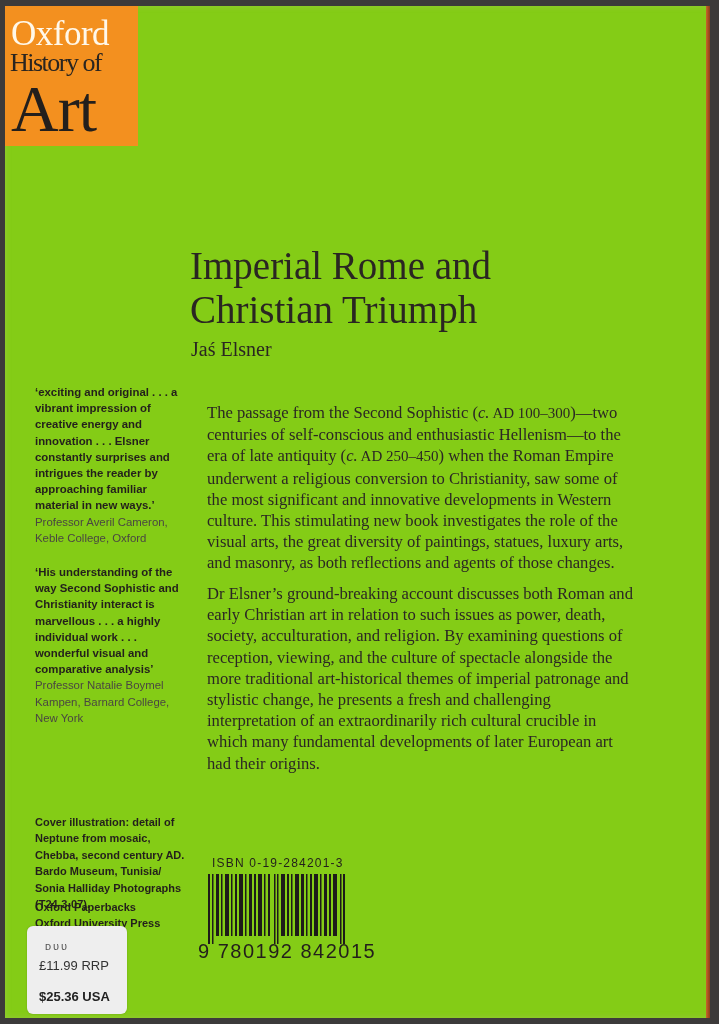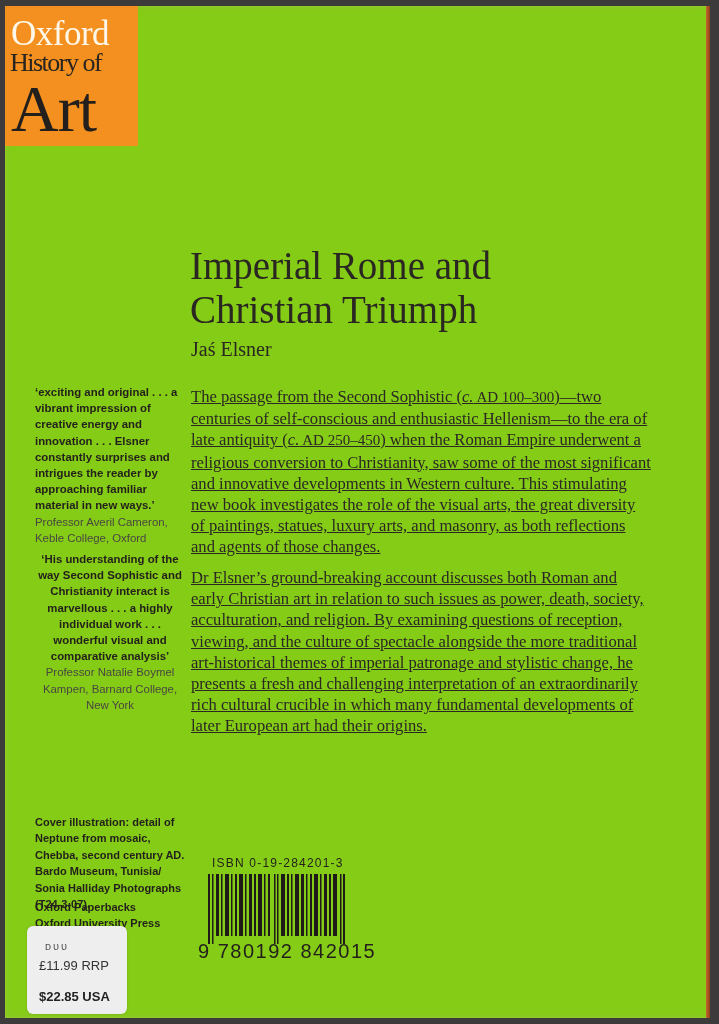--- a/index.html
+++ b/index.html
@@ -35,21 +35,21 @@
       font-family: "Liberation Serif", serif; font-size: 39px; line-height: 44px; color: #2a2622;
     }
     .author {
       position: absolute; left: 186px; top: 332px;
       font-family: "Liberation Serif", serif; font-size: 20px; color: #2a2622;
     }
     .desc {
       position: absolute; left: 186px; width: 460px;
       font-family: "Liberation Serif", serif; font-size: 16.6px; line-height: 21.2px; color: #2b2724;
     }
-    .desc p { margin: 0; text-decoration: underline; }
+    .desc p { margin: 16px; }
     .desc .sc { font-variant: small-caps; font-size: 15px; }
     .quote {
       position: absolute; left: 30px; width: 150px;
       font-size: 11.4px; line-height: 16.2px; color: #231f1c;
     }
     .quote .q { font-weight: bold; }
     .quote .attr { color: #4a4642; }
     .credits {
       position: absolute; left: 30px; top: 808px; width: 150px;
       font-size: 11px; line-height: 16.4px; font-weight: bold; color: #231f1c;
@@ -101,35 +101,35 @@
     <p><span>The passage from the Second Sophistic (</span><i>c.</i><span class="sc"> AD 100–300</span><span>)—two centuries of self-conscious and enthusiastic Hellenism—to the era of late antiquity (</span><i>c.</i><span class="sc"> AD 250–450</span><span>) when the Roman Empire underwent a religious conversion to Christianity, saw some of the most significant and innovative developments in Western culture. This stimulating new book investigates the role of the visual arts, the great diversity of paintings, statues, luxury arts, and masonry, as both reflections and agents of those changes.</span></p>
   </div>
   <div class="desc" style="top:561px;">
     <p>Dr Elsner’s ground-breaking account discusses both Roman and early Christian art in relation to such issues as power, death, society, acculturation, and religion. By examining questions of reception, viewing, and the culture of spectacle alongside the more traditional art-historical themes of imperial patronage and stylistic change, he presents a fresh and challenging interpretation of an extraordinarily rich cultural crucible in which many fundamental developments of later European art had their origins.</p>
   </div>
 
   <div class="quote" style="top:378px;">
     <div class="q">‘exciting and original . . . a vibrant impression of creative energy and innovation . . . Elsner constantly surprises and intrigues the reader by approaching familiar material in new ways.’</div>
     <div class="attr">Professor Averil Cameron, Keble College, Oxford</div>
   </div>
-  <div class="quote" style="top:545px;text-align:center;">
+  <div class="quote" style="top:558px;">
     <div class="q">‘His understanding of the way Second Sophistic and Christianity interact is marvellous . . . a highly individual work . . . wonderful visual and comparative analysis’</div>
     <div class="attr">Professor Natalie Boymel Kampen, Barnard College, New York</div>
   </div>
 
   <div class="credits">Cover illustration: detail of Neptune from mosaic, Chebba, second century AD. Bardo Museum, Tunisia/ Sonia Halliday Photographs (T24-3-07).</div>
   <div class="publisher">
     <div>Oxford Paperbacks</div>
     <div>Oxford University Press</div>
   </div>
 
   <div class="sticker">
     <span class="code">ᴅᴜᴜ</span>
     <span class="gbp">£11.99 RRP</span>
-    <span class="usd">$22.85 USA</span>
+    <span class="usd">$25.36 USA</span>
   </div>
 
   <div class="isbn-label">ISBN 0-19-284201-3</div>
   <svg class="barcode" viewBox="0 0 138 70" preserveAspectRatio="none">
     <g fill="#1e1b19">
       <rect x="0" y="0" width="2" height="70"></rect>
         <rect x="4" y="0" width="1.5" height="70"></rect>
       <rect x="8" y="0" width="3" height="62"></rect>
         <rect x="13" y="0" width="1.5" height="62"></rect>
       <rect x="17" y="0" width="4" height="62"></rect>

